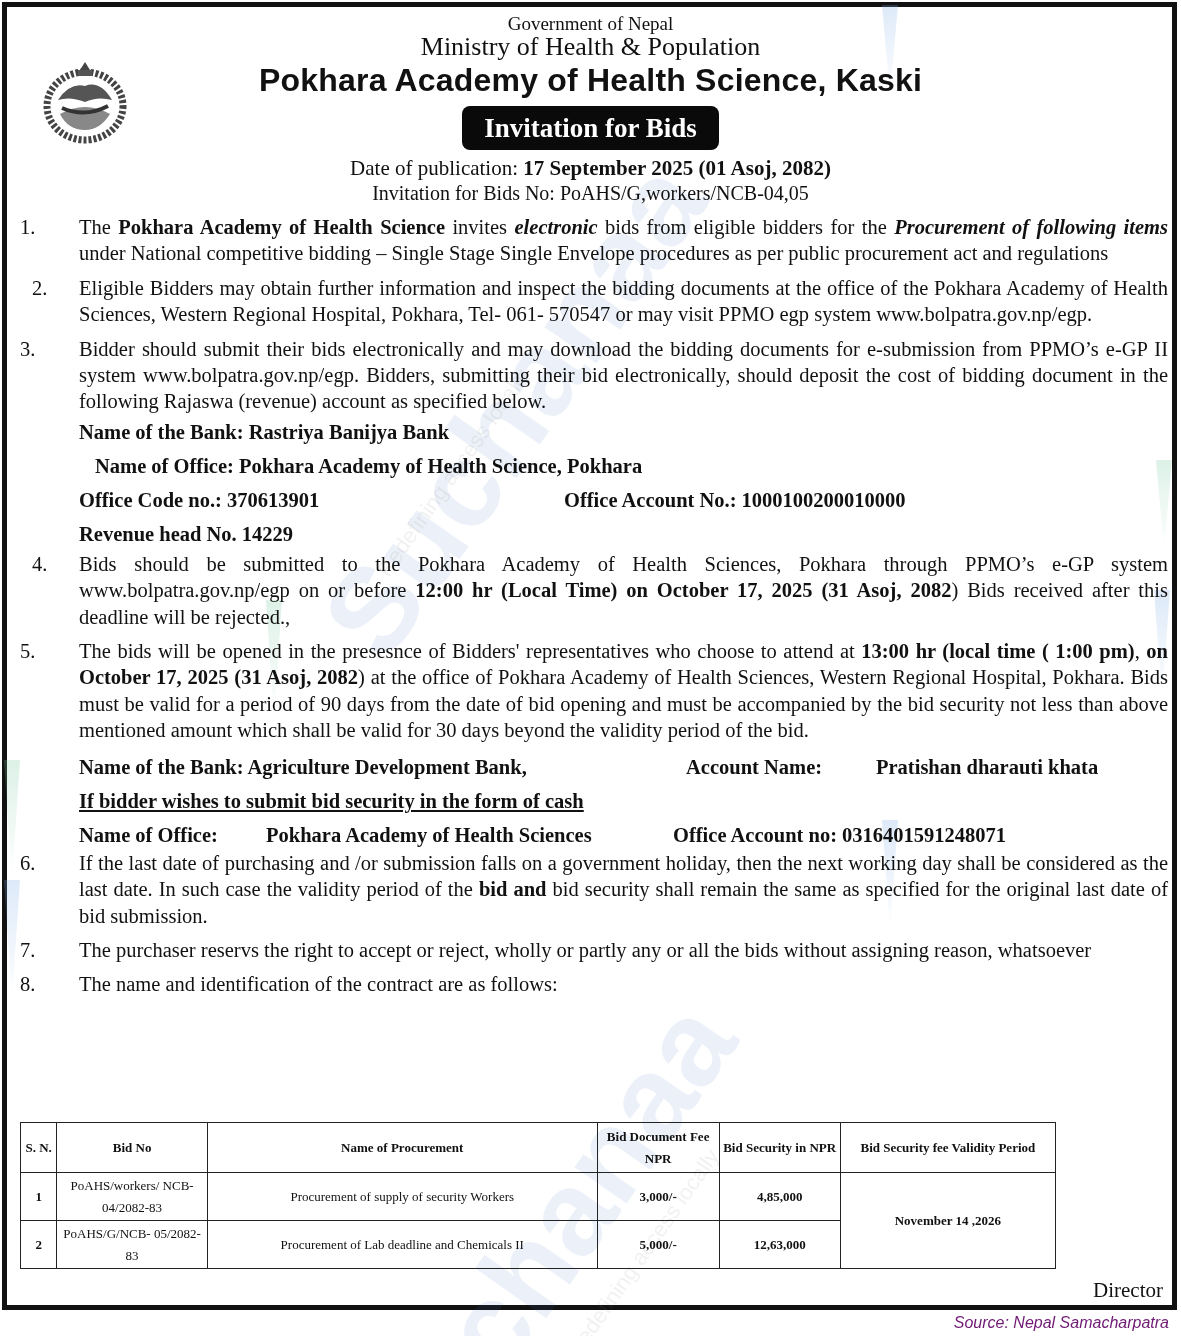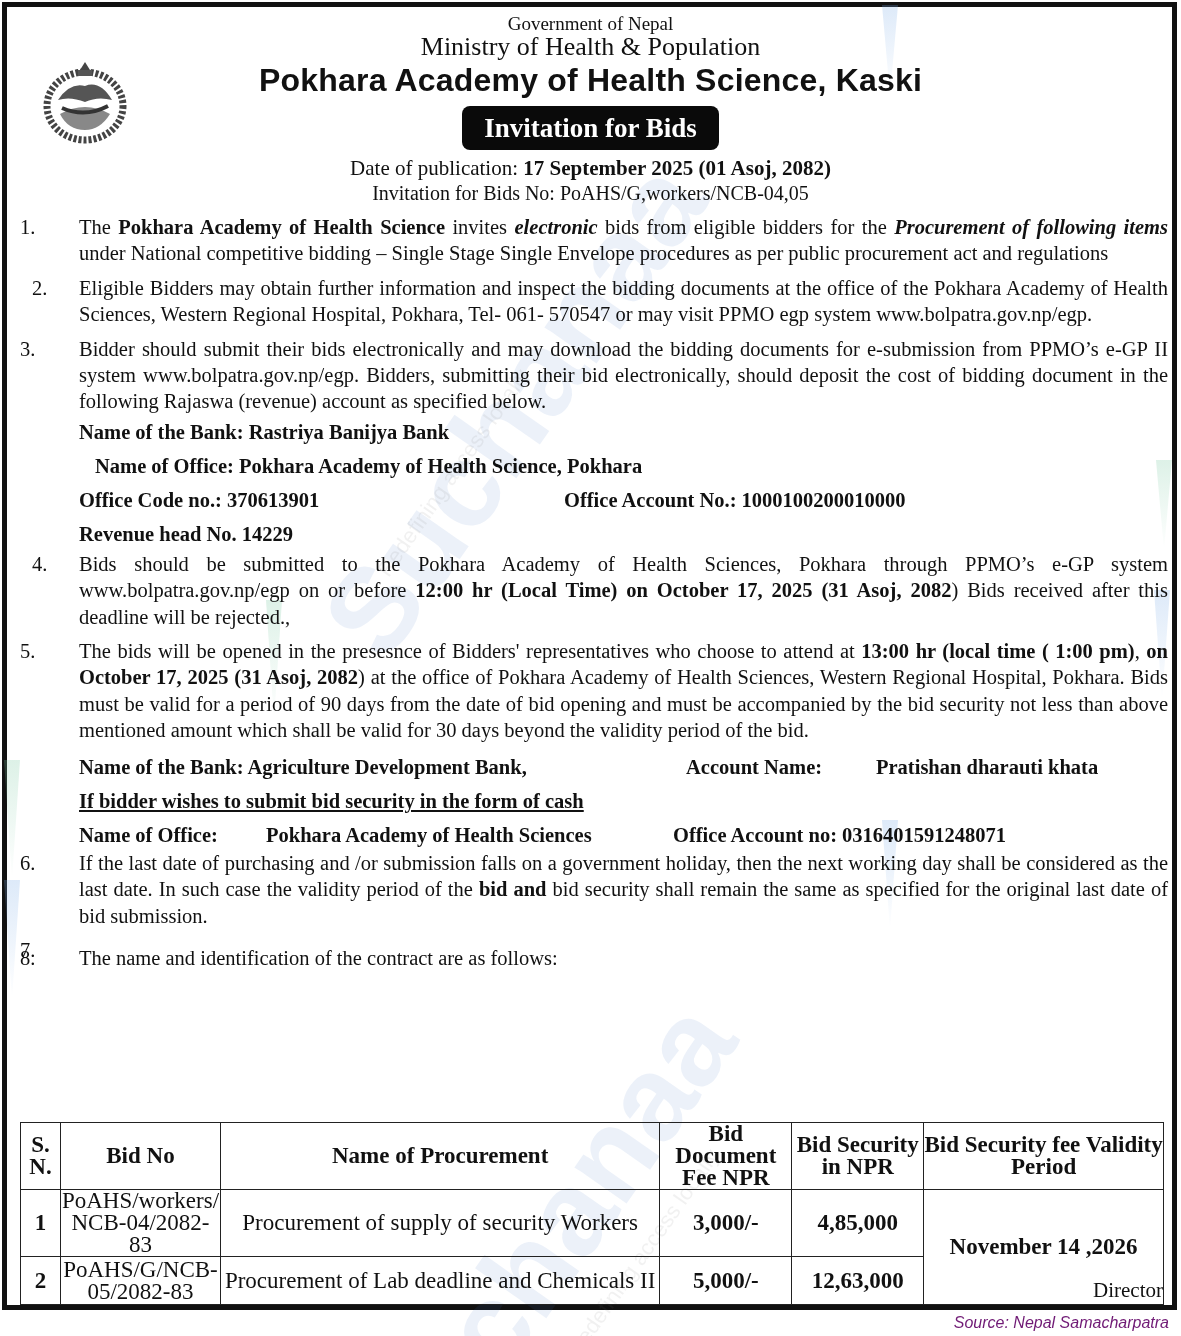--- a/index.html
+++ b/index.html
@@ -43,22 +43,22 @@
     .item { position: relative; padding-left: 64px; text-align: justify; }
     .item .num { position: absolute; left: 5px; top: 0; }
     .item .num.indent { left: 17px; }
     .gap { height: 8px; }
     .sub { padding-left: 64px; font-weight: bold; line-height: 26px; }
     .sub-row { position: relative; height: 34px; }
     .sub-row span { position: absolute; top: 4px; white-space: nowrap; }
     .u { text-decoration: underline; }
 
     table.contracts {
-      position: absolute; left: 20px; top: 1122px; width: 1144px; border-collapse: collapse;
-      font-size: 23px; line-height: 22px;
+      position: absolute; left: 20px; top: 1122px; width: 1036px; border-collapse: collapse;
+      font-size: 13px; line-height: 22px;
     }
     table.contracts th, table.contracts td { border: 1.5px solid #222; text-align: center; vertical-align: middle; }
     table.contracts th { font-weight: bold; height: 50px; }
     table.contracts td { height: 48px; }
     .bold { font-weight: bold; }
 
     .director { position: absolute; right: 18px; top: 1278px; font-weight: normal; font-size: 21px; }
     .source {
       position: absolute; right: 12px; top: 1314px; font-family: "Liberation Sans", sans-serif;
       font-style: italic; font-size: 16px; color: #701a75;
@@ -161,20 +161,21 @@
     </div>
   </div>
 
   <div class="item" style="margin-top:-2px;">
     <span class="num">6.</span>
     <span>If the last date of purchasing and /or submission falls on a government holiday, then the next working day shall be considered as the last date. In such case the validity period of the </span><b>bid and</b><span> bid security shall remain the same as specified for the original last date of bid submission.</span>
   </div>
   <div class="gap"></div>
   <div class="item">
     <span class="num">7.</span>
+    <span>The purchaser reservs the right to accept or reject, wholly or partly any or all the bids without assigning reason, whatsoever</span>
   </div>
   <div class="gap"></div>
   <div class="item">
     <span class="num">8.</span>
     <span>The name and identification of the contract are as follows:</span>
   </div>
 </div>
 
 <table class="contracts">
   <colgroup>

